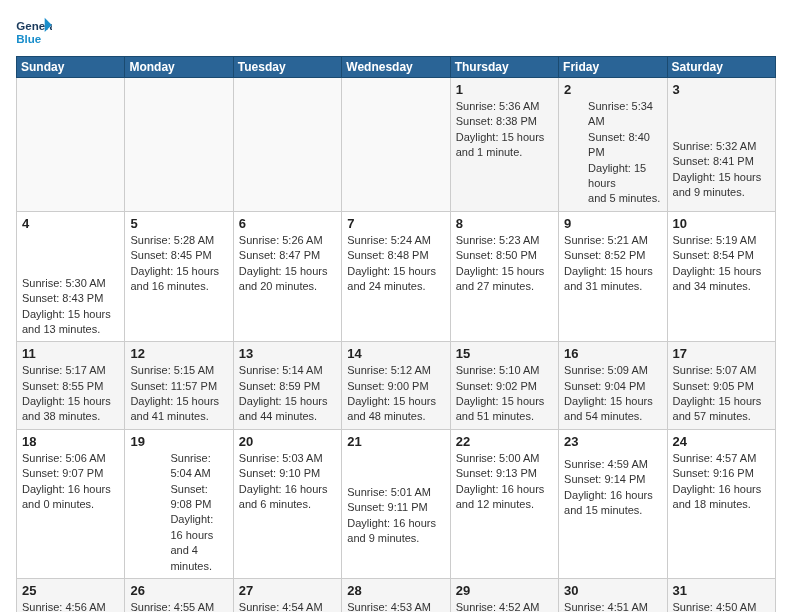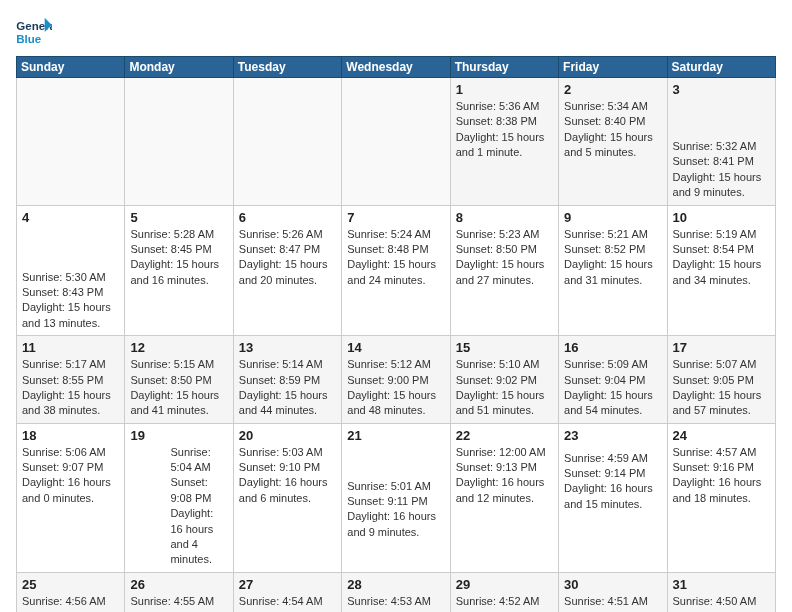--- a/index.html
+++ b/index.html
@@ -117,21 +117,21 @@
         <td class="empty-cell"></td>
         <td>
           <div class="day-number">1</div>
           <div class="day-info" style="white-space: pre-line;">Sunrise: 5:36 AM
 Sunset: 8:38 PM
 Daylight: 15 hours
 and 1 minute.</div>
         </td>
         <td>
           <div class="day-number">2</div>
-          <div class="day-info" style="white-space: pre-line;">Sunrise: 5:34 AM
+          <div class="day-info" style="white-space: pre-line; margin-left: 24px;">Sunrise: 5:34 AM
 Sunset: 8:40 PM
 Daylight: 15 hours
 and 5 minutes.</div>
         </td>
         <td>
           <div class="day-number">3</div>
           <div class="day-info" style="white-space: pre-line; margin-top: 42px;">Sunrise: 5:32 AM
 Sunset: 8:41 PM
 Daylight: 15 hours
 and 9 minutes.</div>
@@ -192,21 +192,21 @@
         <td>
           <div class="day-number">11</div>
           <div class="day-info" style="white-space: pre-line;">Sunrise: 5:17 AM
 Sunset: 8:55 PM
 Daylight: 15 hours
 and 38 minutes.</div>
         </td>
         <td>
           <div class="day-number">12</div>
           <div class="day-info" style="white-space: pre-line;">Sunrise: 5:15 AM
-Sunset: 8:50 PM
+Sunset: 11:57 PM
 Daylight: 15 hours
 and 41 minutes.</div>
         </td>
         <td>
           <div class="day-number">13</div>
           <div class="day-info" style="white-space: pre-line;">Sunrise: 5:14 AM
 Sunset: 8:59 PM
 Daylight: 15 hours
 and 44 minutes.</div>
         </td>
@@ -263,21 +263,21 @@
         </td>
         <td>
           <div class="day-number">21</div>
           <div class="day-info" style="white-space: pre-line; margin-top: 36px;">Sunrise: 5:01 AM
 Sunset: 9:11 PM
 Daylight: 16 hours
 and 9 minutes.</div>
         </td>
         <td>
           <div class="day-number">22</div>
-          <div class="day-info" style="white-space: pre-line;">Sunrise: 12:00 AM
+          <div class="day-info" style="white-space: pre-line;">Sunrise: 5:00 AM
 Sunset: 9:13 PM
 Daylight: 16 hours
 and 12 minutes.</div>
         </td>
         <td>
           <div class="day-number">23</div>
           <div class="day-info" style="white-space: pre-line; margin-top: 8px;">Sunrise: 4:59 AM
 Sunset: 9:14 PM
 Daylight: 16 hours
 and 15 minutes.</div>

